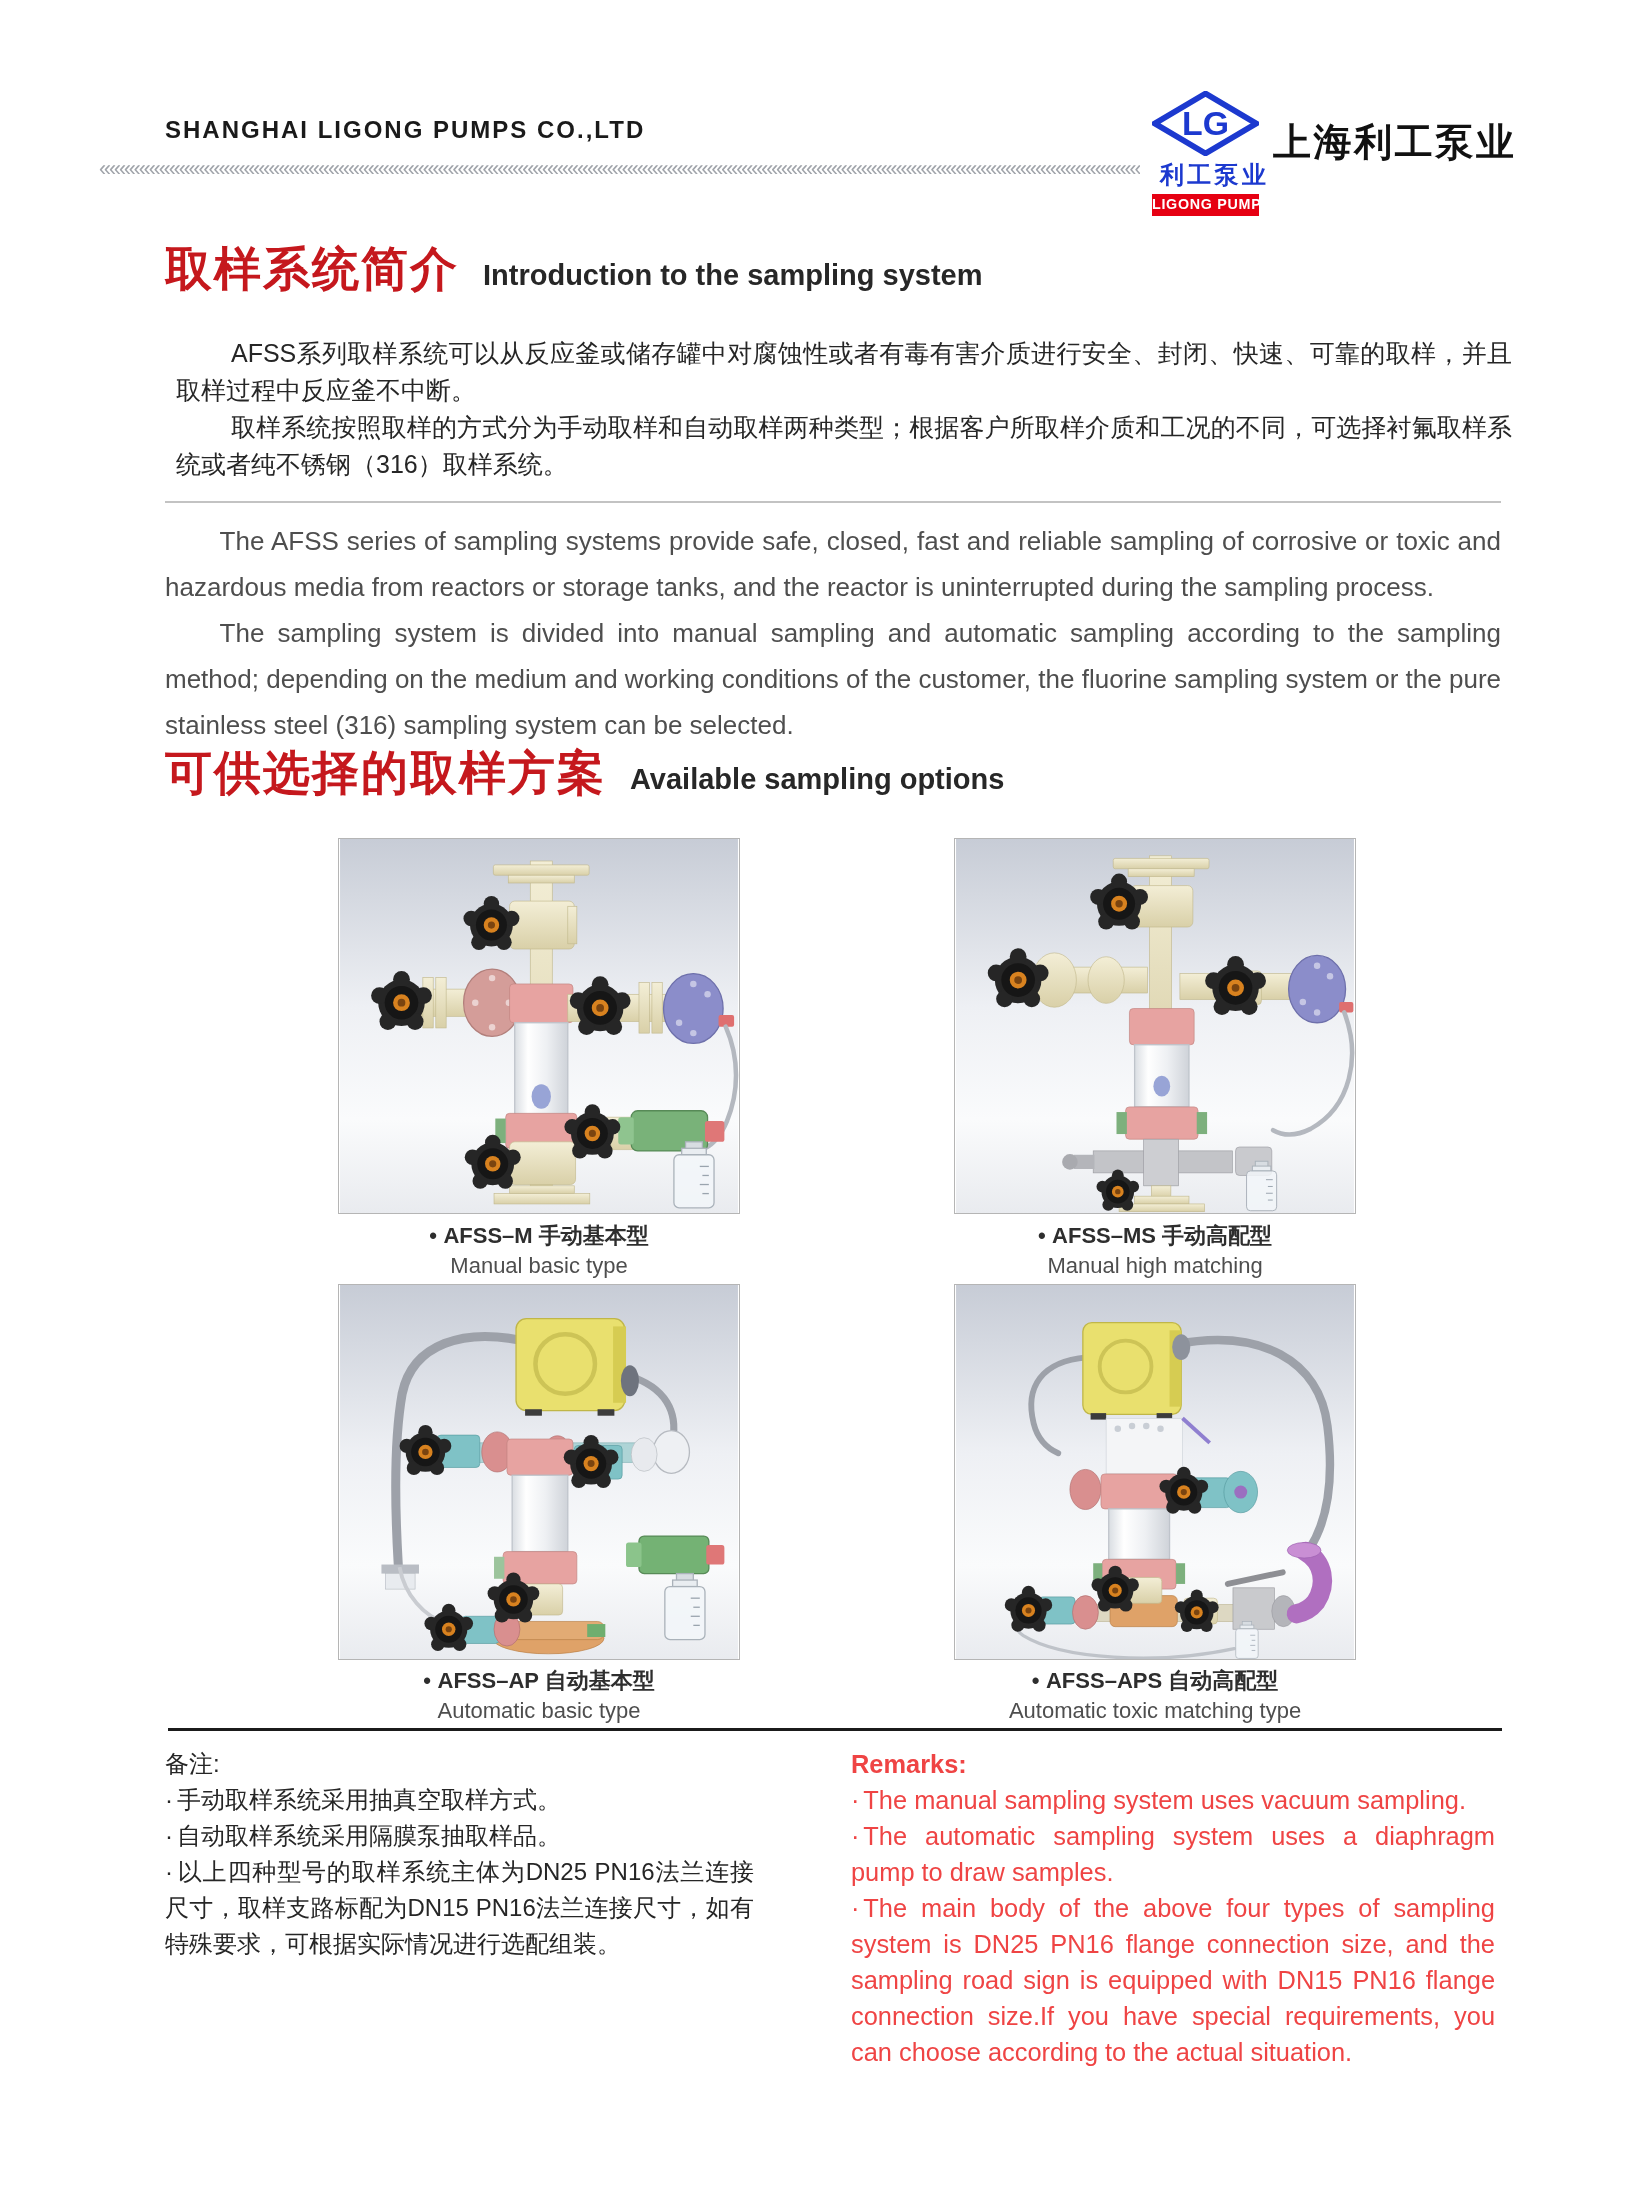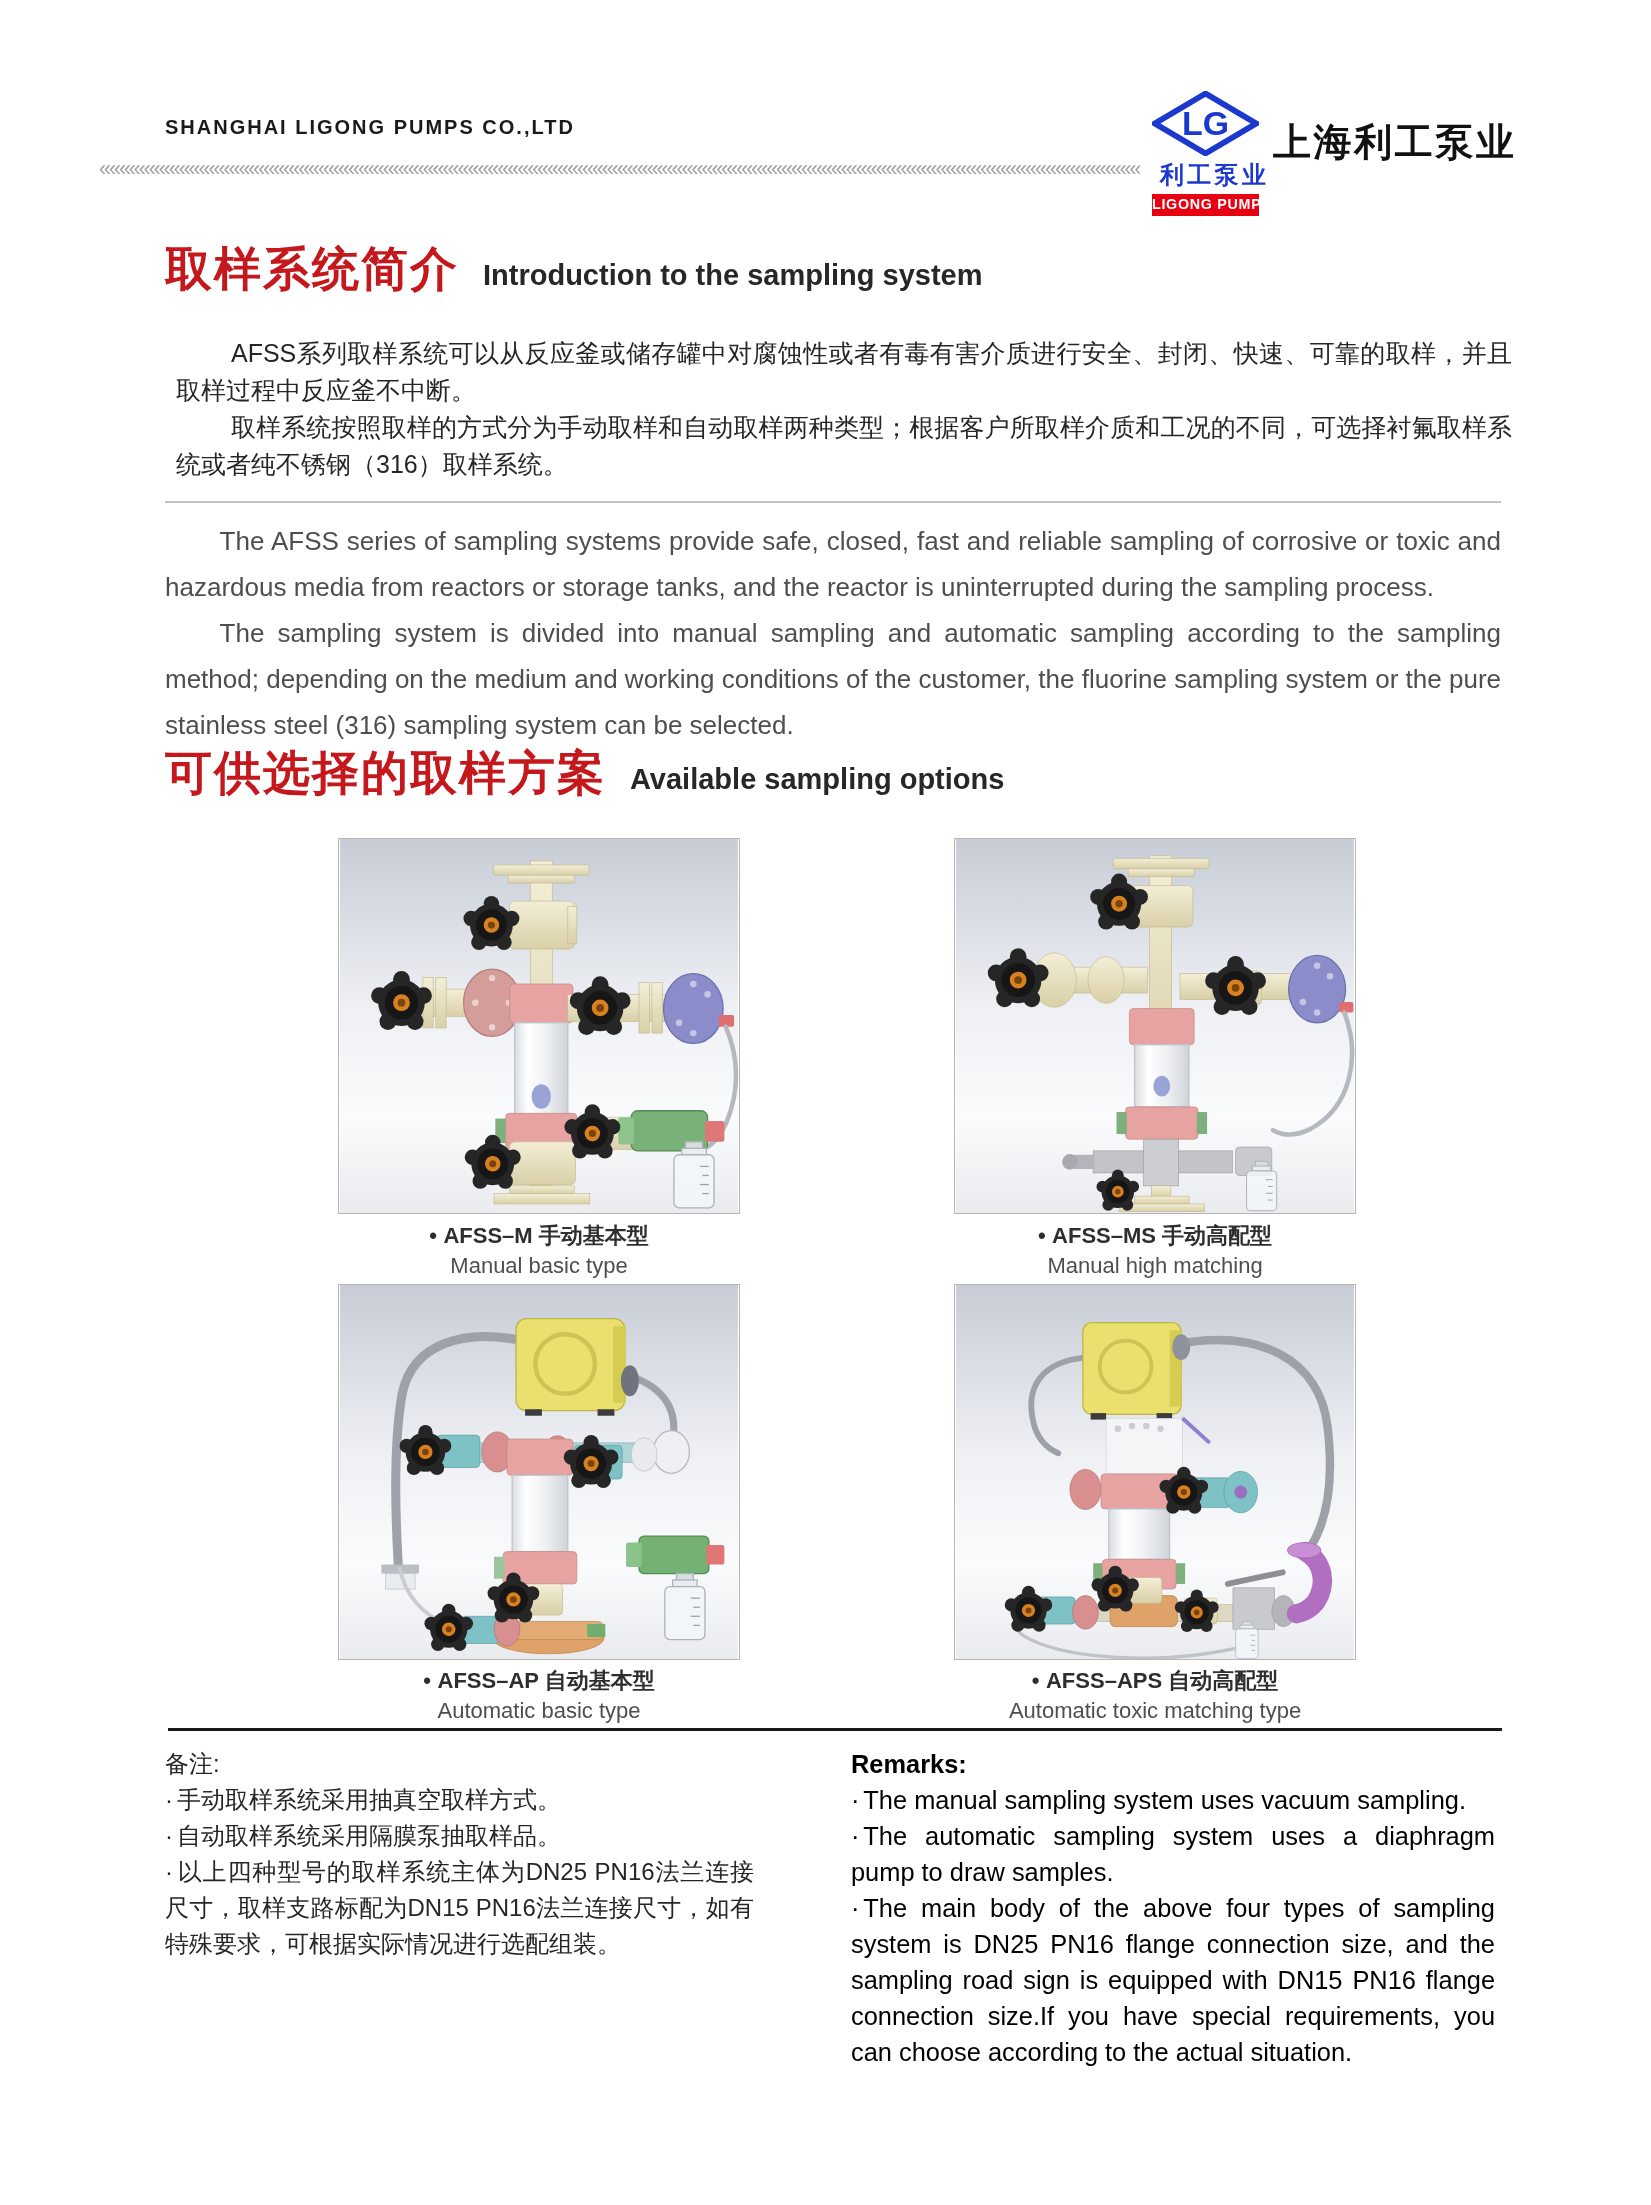--- a/index.html
+++ b/index.html
@@ -1,20 +1,20 @@
 <!DOCTYPE html>
 <html style="font-size:10.4px"><head>
 <meta charset="utf-8">
 <style>
   html,body{margin:0;padding:0;background:#ffffff;}
   .page{position:relative;width:1651px;height:2205px;background:#ffffff;overflow:hidden;
         font-family:"Liberation Sans", sans-serif;color:#222;}
 
   
-  .company{position:absolute;left:165px;top:116px;font-size:20px;font-weight:bold;
+  .company{position:absolute;left:165px;top:116px;font-size:24px;font-weight:bold;
            letter-spacing:2px;color:#1a1a1a;white-space:nowrap;}
   .chevrons{position:absolute;left:99px;top:156px;width:1041px;height:26px;overflow:hidden;
             color:#a0a4aa;font-size:21.5px;letter-spacing:-2px;line-height:26px;user-select:none;}
   .logo{position:absolute;left:1152px;top:91px;width:107px;text-align:center;}
   .logo-cn{margin-top:1.3px;font-size:24px;font-weight:bold;color:#1c39cf;letter-spacing:3.3px;white-space:nowrap;margin-left:8px;}
   .logo-badge{margin-top:2.6px;background:#e60012;color:#ffffff;font-size:14.3px;font-weight:bold;
               letter-spacing:0.7px;padding:2.6px 0 3.3px 0;white-space:nowrap;}
   .brand{position:absolute;left:1273px;top:117px;font-size:38px;font-weight:700;color:#111;
          letter-spacing:2.6px;white-space:nowrap;}
 
@@ -46,21 +46,21 @@
   .pcap .l1 .blt{margin-right:6.5px;}
   .pcap .l2{font-size:22px;font-weight:400;color:#4e4e4e;line-height:30px;}
 
   .rule-black{position:absolute;left:168px;top:1728px;width:1334px;height:3.3px;background:#1b1b1b;}
 
   
   .remarks-zh{position:absolute;left:165px;top:1746px;width:589px;}
   .remarks-en{position:absolute;left:851px;top:1746px;width:644px;}
   .rem-h{font-size:30px;font-weight:bold;color:#111;margin:0 0 9px 0;}
   .remarks-zh p{margin:0;font-size:24px;line-height:36px;color:#262626;font-weight:500;text-align:justify;}
-  .remarks-en p{margin:0;font-size:25.4px;line-height:36px;color:#000000;text-align:justify;}
+  .remarks-en p{margin:0;font-size:25.4px;line-height:36px;color:#ef4444;text-align:justify;}
   .remarks-zh p .blt,.remarks-en p .blt{margin-right:3.9px;}
 </style>
 </head>
 <body>
 
 <svg width="0" height="0" style="position:absolute" aria-hidden="true">
   <defs>
     <linearGradient id="bgGrad" x1="0" y1="0" x2="0" y2="1">
       <stop offset="0" stop-color="#c7ccd6"></stop>
         <stop offset="0.45" stop-color="#eef0f4"></stop>

